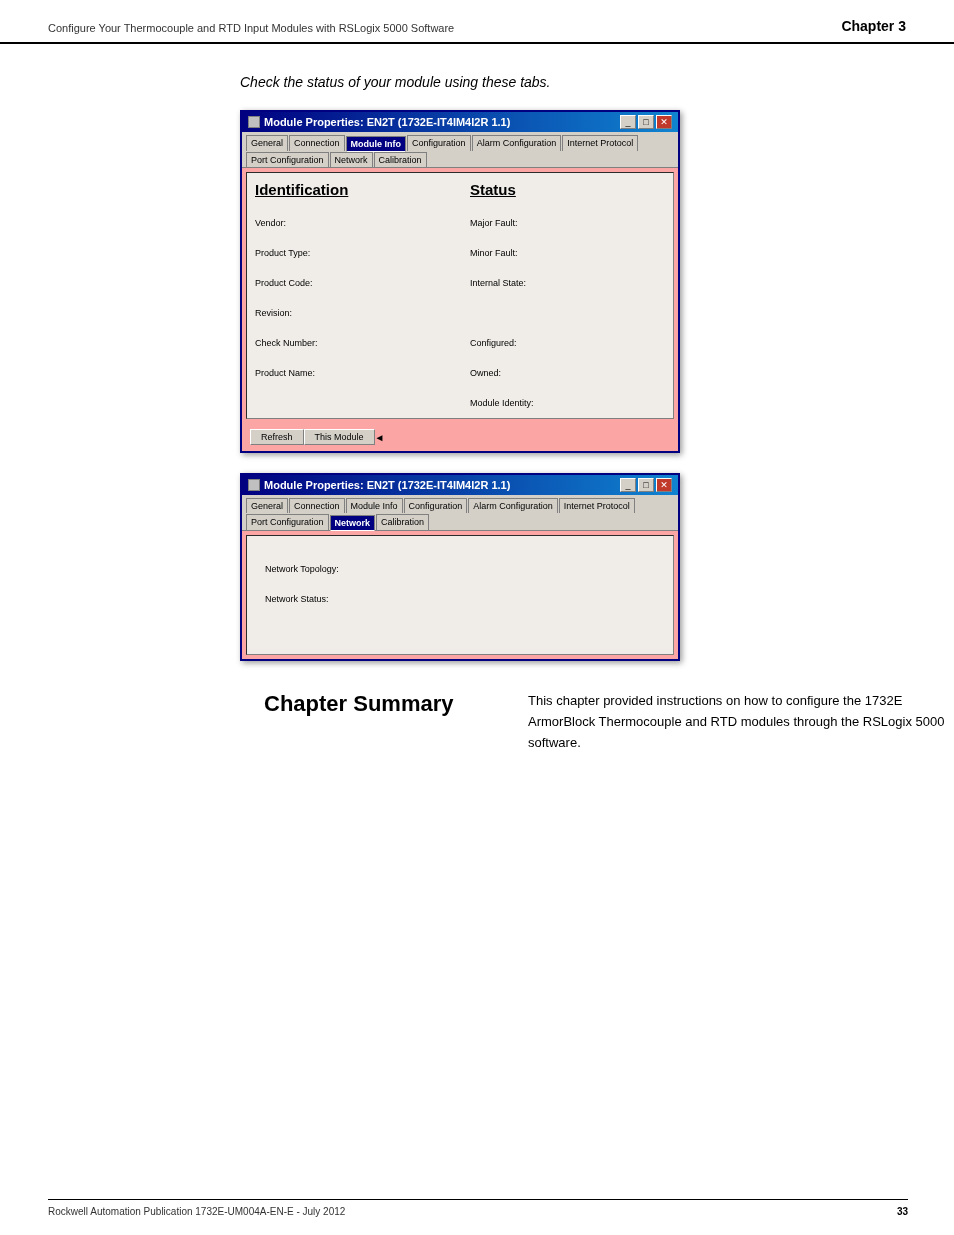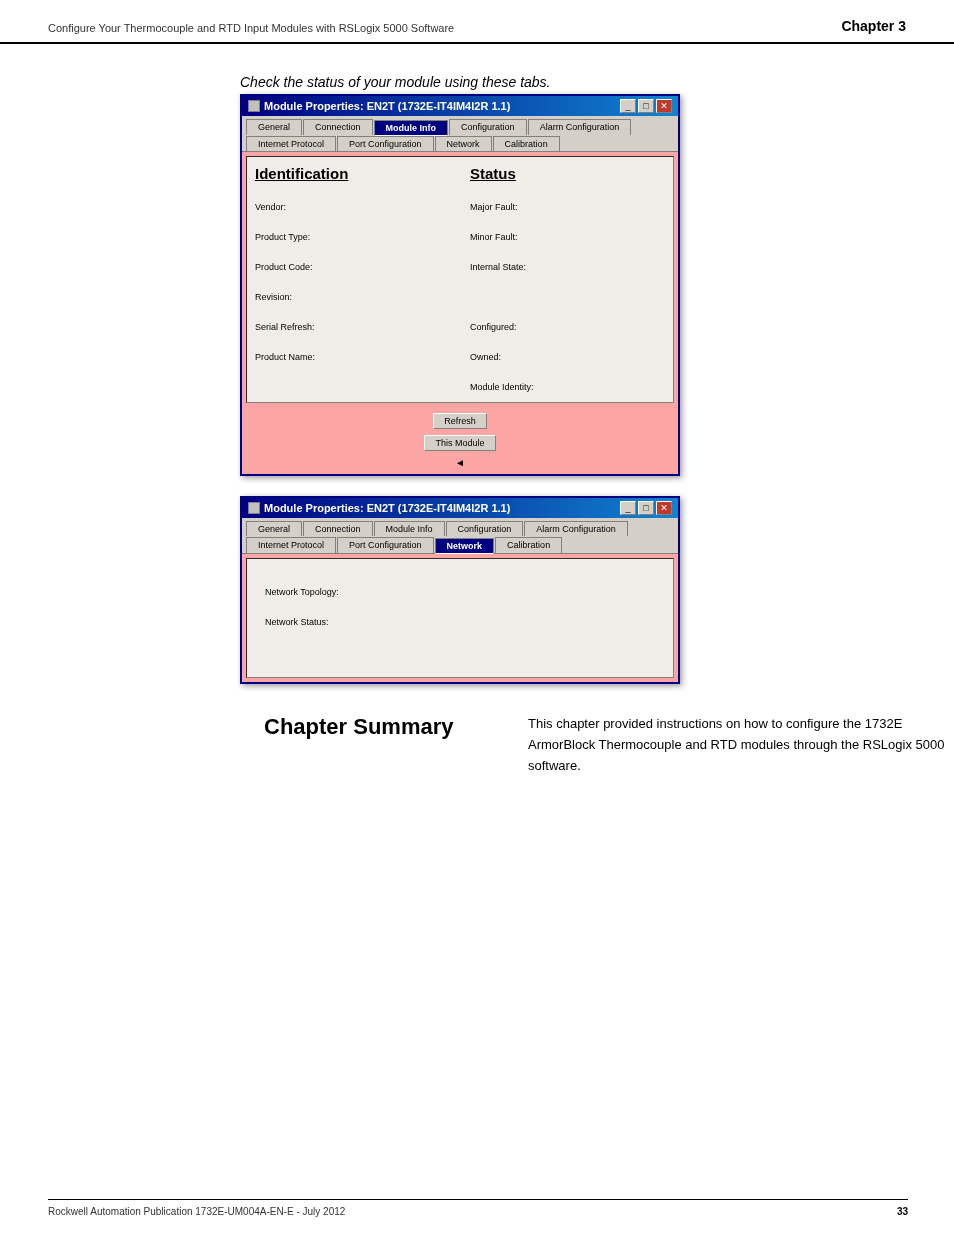--- a/index.html
+++ b/index.html
@@ -26,21 +26,21 @@
     }
     .header-chapter {
       font-size: 14px;
       font-weight: bold;
       color: #000;
     }
 
     .intro-text {
       font-size: 14px;
       color: #000;
-      margin-bottom: 4px;
+      margin-bottom: 20px;
       font-style: italic;
     }
 
     
     .dialog-window {
       border: 2px solid #000080;
       width: 440px;
       margin-bottom: 20px;
       background: #fca5a5;
       box-shadow: 2px 2px 6px rgba(0,0,0,0.4);
@@ -93,21 +93,21 @@
     .dialog-tabs {
       background: #d4d0c8;
       padding: 3px 4px 0 4px;
       display: flex;
       gap: 1px;
       border-bottom: 1px solid #808080;
       flex-wrap: wrap;
     }
     .tab {
       font-size: 9px;
-      padding: 2px 11px;
+      padding: 2px 4px;
       background: #d4d0c8;
       border: 1px solid #808080;
       border-bottom: none;
       cursor: pointer;
       color: #000;
     }
     .tab.active {
       background: #ffffff;
       font-weight: bold;
       border-bottom: 1px solid #fff;
@@ -148,22 +148,20 @@
       color: #000;
       margin-bottom: 2px;
       margin-top: 20px;
     }
 
     .dialog-footer {
       display: flex;
       justify-content: flex-start;
       align-items: center;
       padding: 6px 8px;
-      gap: 6px;
-      flex-direction: column;
     }
     .dialog-btn {
       font-size: 9px;
       padding: 2px 10px;
       background: #d4d0c8;
       border: 1px solid;
       border-color: #fff #808080 #808080 #fff;
       cursor: pointer;
       color: #000;
     }
@@ -274,21 +272,21 @@
         <span class="tab">Calibration</span>
       </div>
       <div class="dialog-body">
         <div class="dialog-body-inner">
           <div class="info-section">
             <div class="section-title">Identification</div>
             <div class="info-row">Vendor:</div>
             <div class="info-row">Product Type:</div>
             <div class="info-row">Product Code:</div>
             <div class="info-row">Revision:</div>
-            <div class="info-row">Serial Refresh:</div>
+            <div class="info-row">Check Number:</div>
             <div class="info-row">Product Name:</div>
           </div>
           <div class="info-section">
             <div class="section-title">Status</div>
             <div class="info-row">Major Fault:</div>
             <div class="info-row">Minor Fault:</div>
             <div class="info-row">Internal State:</div>
             <div class="info-row">&nbsp;</div>
             <div class="info-row">Configured:</div>
             <div class="info-row">Owned:</div>

